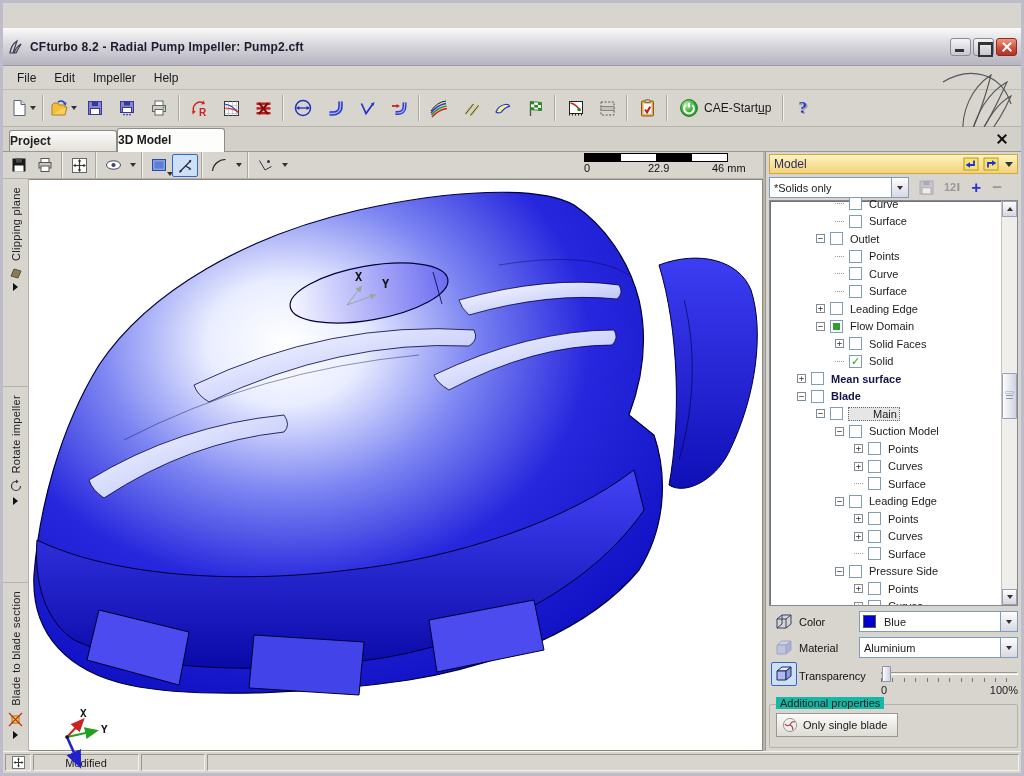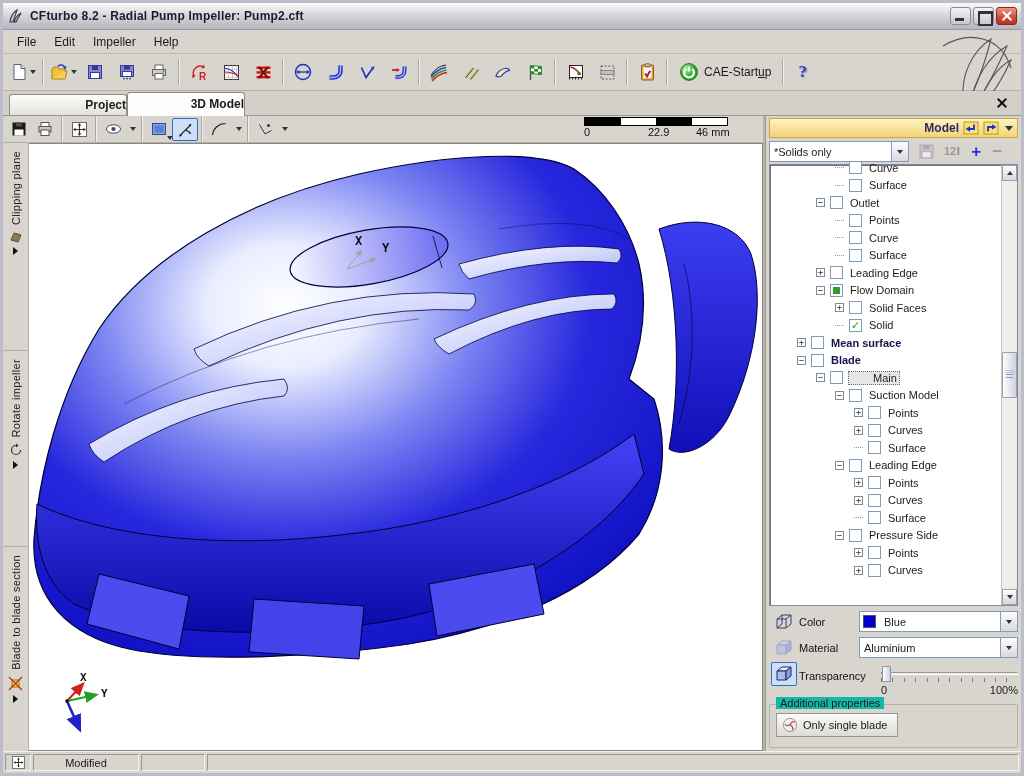--- a/index.html
+++ b/index.html
@@ -2,22 +2,22 @@
 <html><head>
 <meta charset="utf-8">
 <style>
   * { margin:0; padding:0; box-sizing:border-box; }
   html,body { width:1024px; height:776px; overflow:hidden; background:#9aa; }
   body { font-family:"Liberation Sans","DejaVu Sans",sans-serif; font-size:12px; color:#1a1a1a; }
 
   .window { width:1024px; height:776px; border:3px solid #bdbcca; background:#d8d5cf; display:flex; flex-direction:column; }
 
   
-  .titlebar { height:27px; display:flex; align-items:center; padding:0 4px;
-    background:linear-gradient(#fafafa,#d8d7dc 45%,#b6b5c0); border-bottom:1px solid #9a99a8; }
+  .titlebar { height:38px; display:flex; align-items:center; padding:0 4px;
+    background:linear-gradient(#fafafa,#d8d7dc 45%,#b6b5c0); border-bottom:1px solid #9a99a8;margin-top:25px; }
   .titlebar .appicon { width:18px; height:18px; margin-right:5px; }
   .titlebar .title { font-weight:bold; color:#1c1c2e; flex:1; letter-spacing:.2px; }
   .winbtn { width:21px; height:18px; margin-left:2px; border:1px solid #8a8a9a; border-radius:3px;
     background:linear-gradient(#f4f4f6,#c9c8d2); position:relative; }
   .winbtn.close { background:linear-gradient(#f0977f,#cf4a3a 60%,#b03226); border-color:#8c2a1e; }
   .winbtn.min::after { content:""; position:absolute; left:4px; bottom:3px; width:9px; height:3px; background:#333; }
   .winbtn.max::after { content:""; position:absolute; left:4px; top:3px; width:11px; height:10px; border:2px solid #333; border-top-width:3px; }
   .winbtn.close::before,.winbtn.close::after { content:""; position:absolute; left:4px; top:7px; width:12px; height:2.4px; background:#fff; }
   .winbtn.close::before { transform:rotate(45deg); }
   .winbtn.close::after  { transform:rotate(-45deg); }
@@ -29,21 +29,21 @@
   
   .toolbar { height:37px; display:flex; align-items:center; padding:0 4px; background:#d8d5cf; border-bottom:1px solid #b5b2aa; position:relative; }
   .tb { width:32px; height:30px; display:flex; align-items:center; justify-content:center; position:relative; }
   .tb.wide { width:auto; padding:0 8px; gap:5px; }
   .sep { width:0; height:26px; border-left:1px solid #aaa79f; border-right:1px solid #f2f0ea; margin:0 3px; }
   .mini-drop { width:0; height:0; border-left:3.5px solid transparent; border-right:3.5px solid transparent; border-top:4px solid #333; margin-left:2px; }
   .logo { position:absolute; right:6px; top:-24px; width:78px; height:76px; }
 
   
   .tabrow { height:25px; background:#d3d0c9; display:flex; align-items:flex-end; padding:0 6px; border-bottom:1px solid #9a978f; position:relative; }
-  .tab { width:118px; text-align:right; font-weight:bold; border:1px solid #8f8c84; border-bottom:none; border-radius:3px 3px 0 0; }
+  .tab { width:108px; text-align:left; font-weight:bold; border:1px solid #8f8c84; border-bottom:none; border-radius:3px 3px 0 0; }
   .tab.inactive { height:21px; line-height:20px; background:linear-gradient(#fdfdfd,#e3e1da); color:#222; }
   .tab.active { height:24px; line-height:23px; background:#fdfdfc; margin-bottom:-1px; }
   .tab-close { position:absolute; right:12px; top:5px; width:14px; height:14px; }
   .tab-close::before,.tab-close::after { content:""; position:absolute; left:1px; top:6px; width:12px; height:2px; background:#111; }
   .tab-close::before { transform:rotate(45deg);} .tab-close::after { transform:rotate(-45deg);}
 
   
   .main { flex:1; display:flex; min-height:0; }
   .left-pane { width:760px; display:flex; flex-direction:column; }
   .splitter { width:2px; background:#b7b4ac; }
@@ -52,40 +52,40 @@
   .toolbar2 { height:27px; display:flex; align-items:center; padding:0 3px; background:#d8d5cf; border-bottom:1px solid #b5b2aa; }
   .tb2 { width:26px; height:23px; display:flex; align-items:center; justify-content:center; position:relative; }
   .tb2.sel { border:1px solid #316ac5; background:#cde0f7; border-radius:2px; }
   .drop2 { width:12px; height:23px; display:flex; align-items:center; justify-content:center; }
 
   
   .ruler { margin-left:auto; margin-right:10px; width:166px; position:relative; height:24px; }
   .ruler-bar { width:144px; height:9px; border:1px solid #000; display:flex; }
   .ruler-bar i { flex:1; } .ruler-bar i:nth-child(odd){background:#000;} .ruler-bar i:nth-child(even){background:#fff;}
   .ruler-labels { position:relative; height:13px; font-size:11px; color:#111; }
-  .rl0 { position:absolute; left:0; } .rl1 { position:absolute; left:64px; } .rl2 { position:absolute; left:112px; }
+  .rl0 { position:absolute; left:0; } .rl1 { position:absolute; left:64px; } .rl2 { position:absolute; left:128px; }
 
   .work { flex:1; display:flex; min-height:0; }
 
   
   .vstrip { width:26px; background:#d8d5cf; border-right:1px solid #b5b2aa; display:flex; flex-direction:column; }
   .vbtn { display:flex; flex-direction:column; align-items:center; justify-content:flex-start; border-bottom:1px solid #b5b2aa; padding:8px 0 4px; }
   .vbtn .vlabel { writing-mode:vertical-rl; transform:rotate(180deg); font-size:11px; color:#222; letter-spacing:.3px; }
   .vbtn .vicon { margin:6px 0 2px; }
   .varrow { width:0; height:0; border-top:4px solid transparent; border-bottom:4px solid transparent; border-left:5px solid #111; margin-top:2px; }
   .vbtn.h1{height:208px;} .vbtn.h2{height:196px;} .vbtn.h3{flex:1; border-bottom:none;}
 
   
   .viewport { flex:1; background:#fff; border:1px solid #8a877f; border-left:none; position:relative; }
   .viewport svg { display:block; }
 
   
   .right-panel { width:256px; background:#d8d5cf; border-left:1px solid #9a978f; display:flex; flex-direction:column; padding:2px 3px 3px; }
   .rp-header { height:20px; background:linear-gradient(#fdf3c1,#f3d27a); border:1px solid #cfa93f; display:flex; align-items:center; padding:0 4px; }
-  .rp-header .rp-title { font-weight:bold; color:#2c2c5e; flex:1;text-align:right; }
+  .rp-header .rp-title { font-weight:normal; color:#2c2c5e; flex:1; }
   .rp-header .hbtn { margin-left:4px; }
   .chev { width:0; height:0; border-left:4px solid transparent; border-right:4px solid transparent; border-top:5px solid #333; margin-left:6px; }
 
   .combo-row { display:flex; align-items:center; margin:3px 0 2px; }
   .combo { height:21px; background:#fff; border:1px solid #7f9db9; display:flex; align-items:center; }
   .combo .ctxt { flex:1; padding:0 4px; font-size:11px; white-space:nowrap; overflow:hidden; }
   .combo .cbtn { width:17px; height:100%; border-left:1px solid #7f9db9; background:linear-gradient(#fdfdfd,#d8d8e2); display:flex; align-items:center; justify-content:center; }
   .combo .cbtn i { width:0;height:0;border-left:3.5px solid transparent;border-right:3.5px solid transparent;border-top:4.5px solid #333; }
   .filter-combo { flex:0 0 140px; }
   .mini-ico { margin-left:9px; display:flex; align-items:center; }

